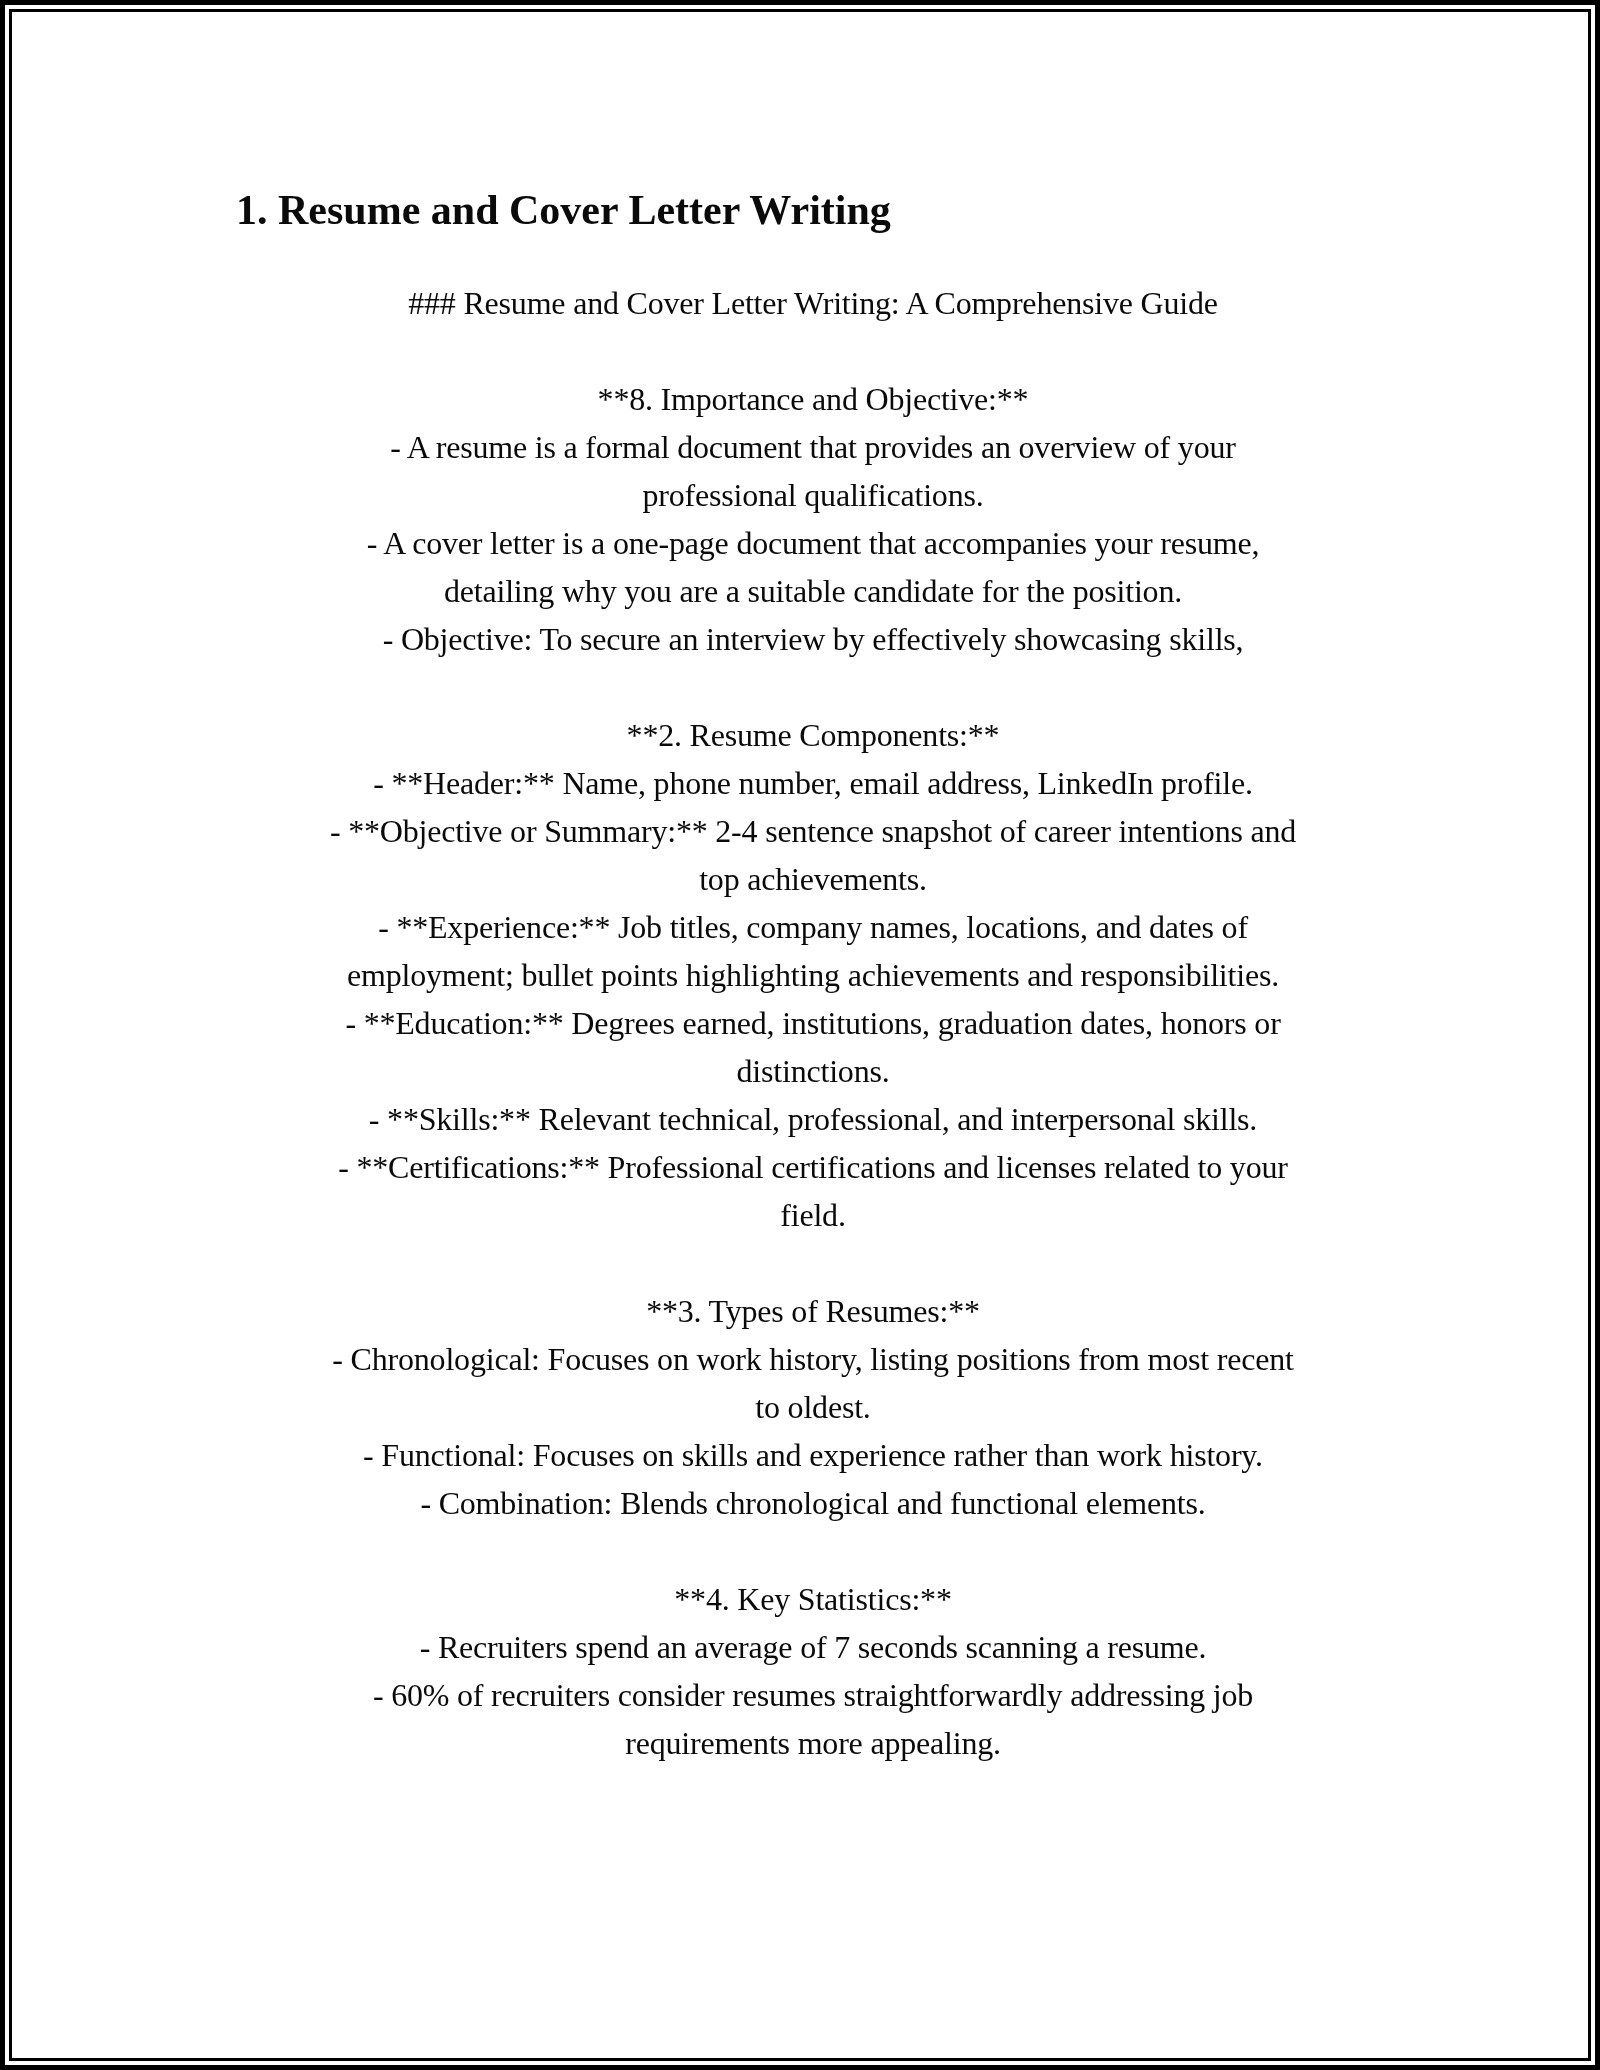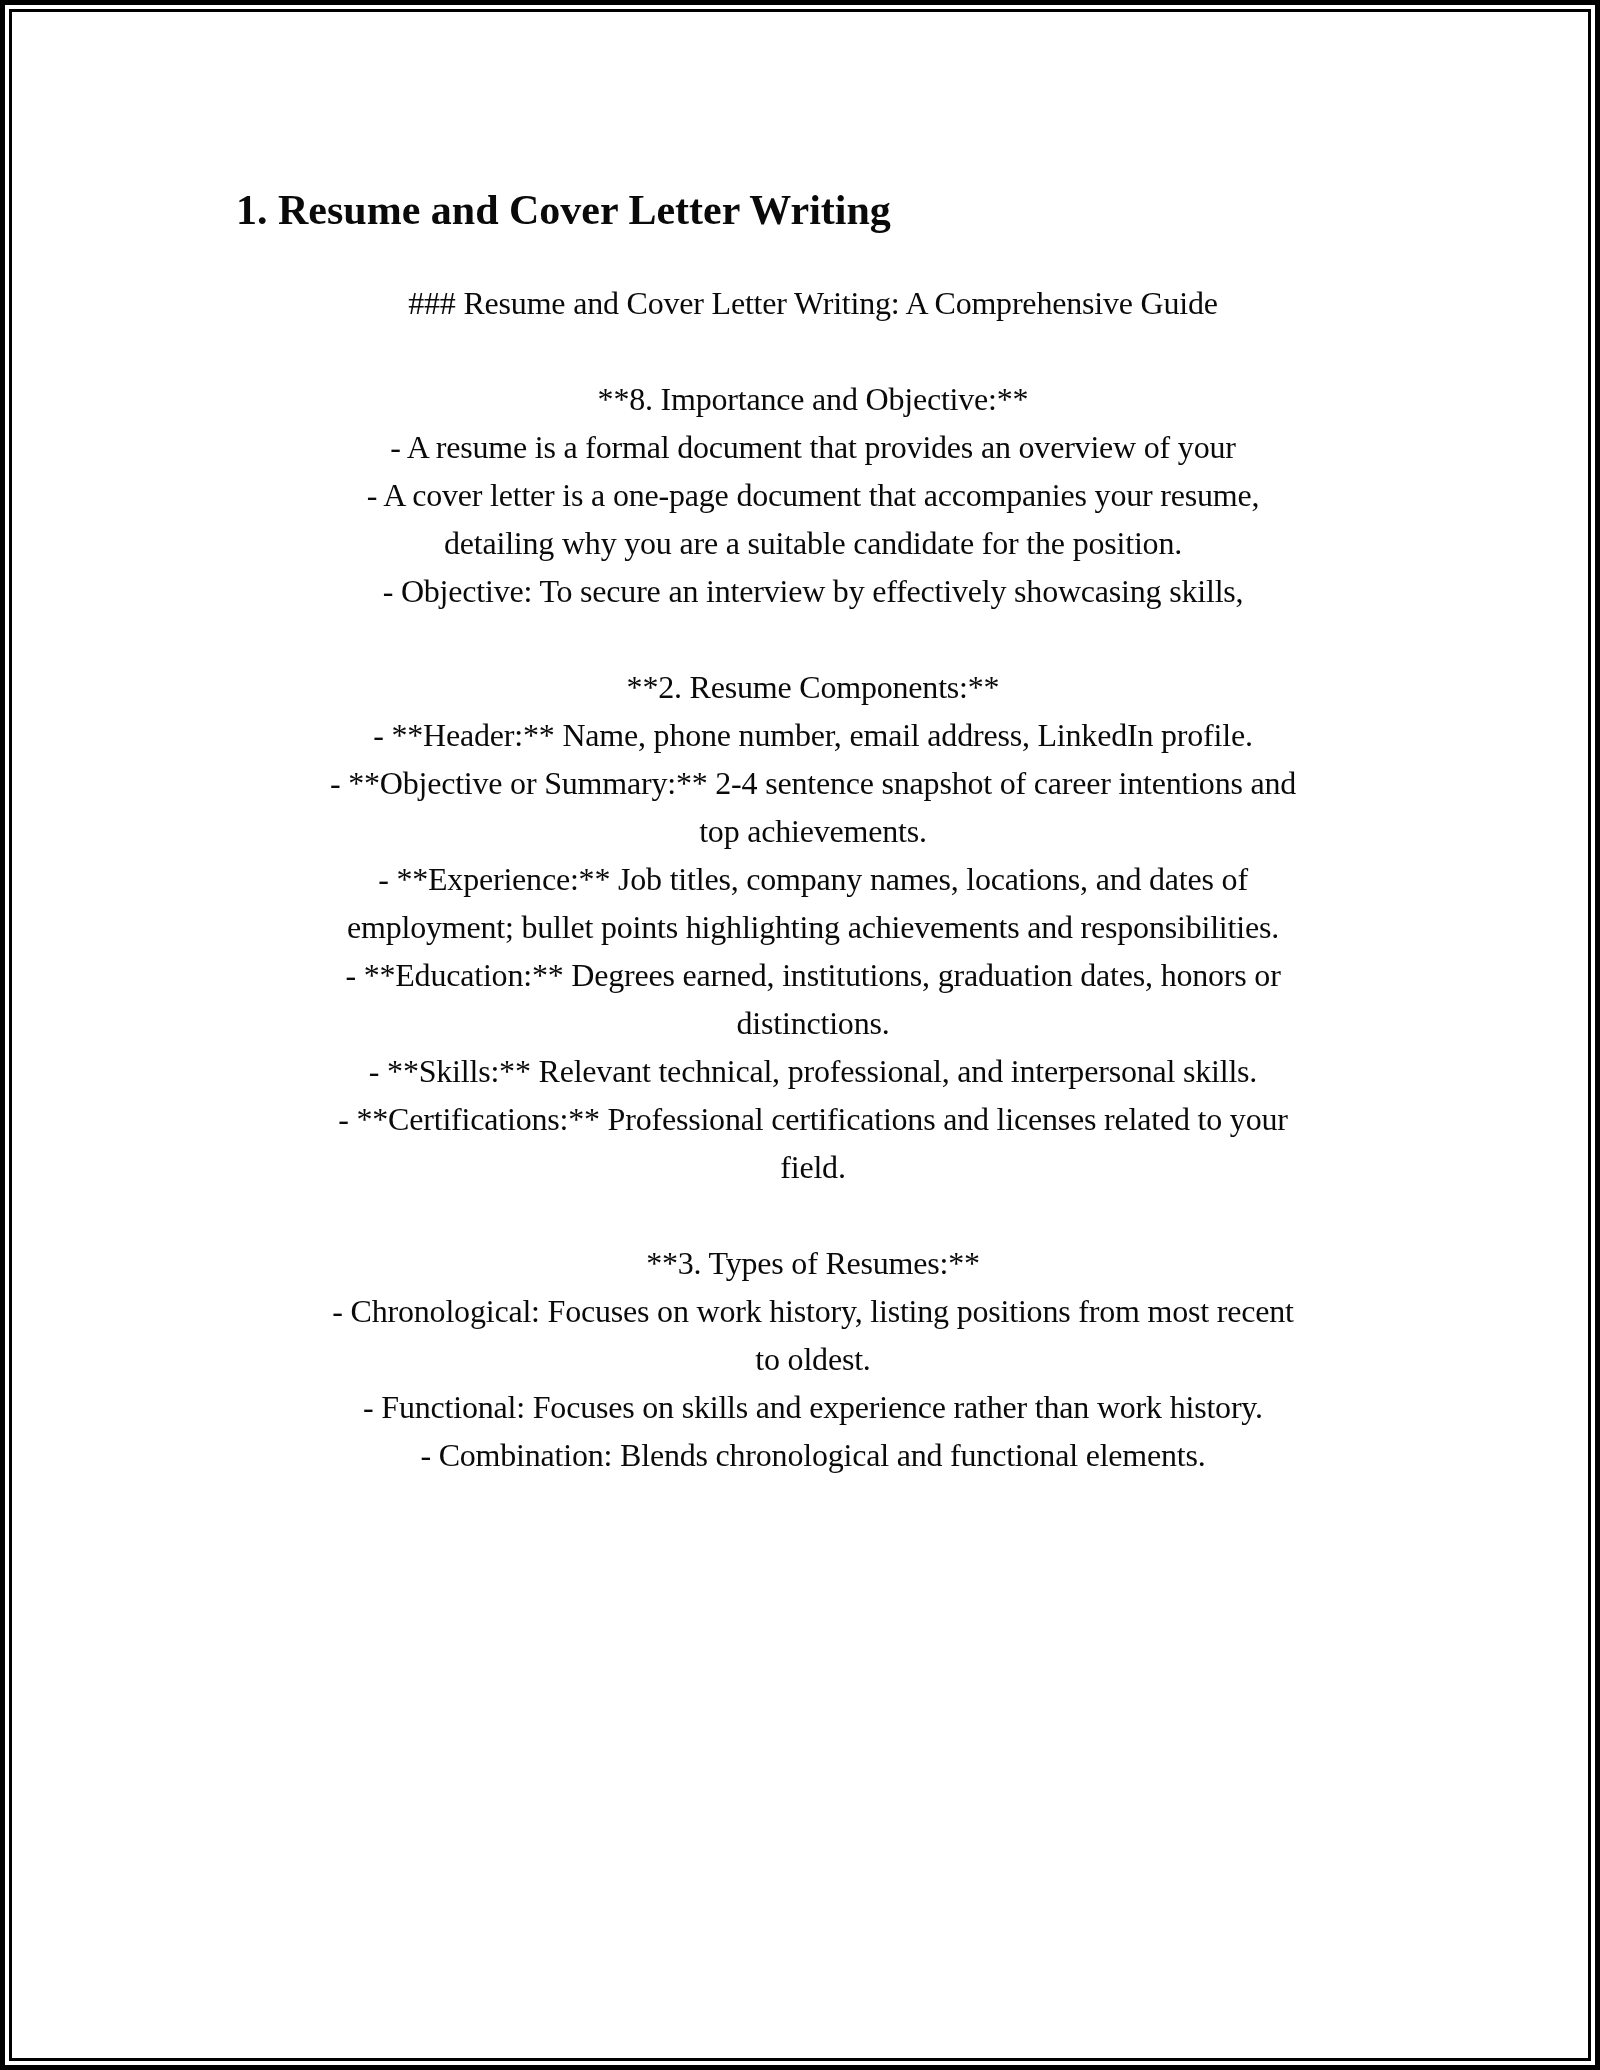--- a/index.html
+++ b/index.html
@@ -66,20 +66,21 @@
   <h1 class="doc-title">1. Resume and Cover Letter Writing</h1>
 
   <div>
 
   <div class="paragraph">
         <div class="text-line">### Resume and Cover Letter Writing: A Comprehensive Guide</div>
       </div>
       <div class="paragraph">
         <div class="text-line">**8. Importance and Objective:**</div>
         <div class="text-line">- A resume is a formal document that provides an overview of your</div>
+        <div class="text-line">professional qualifications.</div>
         <div class="text-line">- A cover letter is a one-page document that accompanies your resume,</div>
         <div class="text-line">detailing why you are a suitable candidate for the position.</div>
         <div class="text-line">- Objective: To secure an interview by effectively showcasing skills,</div>
       </div>
       <div class="paragraph">
         <div class="text-line">**2. Resume Components:**</div>
         <div class="text-line">- **Header:** Name, phone number, email address, LinkedIn profile.</div>
         <div class="text-line">- **Objective or Summary:** 2-4 sentence snapshot of career intentions and</div>
         <div class="text-line">top achievements.</div>
         <div class="text-line">- **Experience:** Job titles, company names, locations, and dates of</div>
@@ -90,17 +91,23 @@
         <div class="text-line">- **Certifications:** Professional certifications and licenses related to your</div>
         <div class="text-line">field.</div>
       </div>
       <div class="paragraph">
         <div class="text-line">**3. Types of Resumes:**</div>
         <div class="text-line">- Chronological: Focuses on work history, listing positions from most recent</div>
         <div class="text-line">to oldest.</div>
         <div class="text-line">- Functional: Focuses on skills and experience rather than work history.</div>
         <div class="text-line">- Combination: Blends chronological and functional elements.</div>
       </div>
+      <div class="paragraph">
+        <div class="text-line">**4. Key Statistics:**</div>
+        <div class="text-line">- Recruiters spend an average of 7 seconds scanning a resume.</div>
+        <div class="text-line">- 60% of recruiters consider resumes straightforwardly addressing job</div>
+        <div class="text-line">requirements more appealing.</div>
+      </div>
     </div>
 </div>
 
 <div class="frame-inner"></div>
 <div class="frame-outer"></div>
 
 </body></html>

